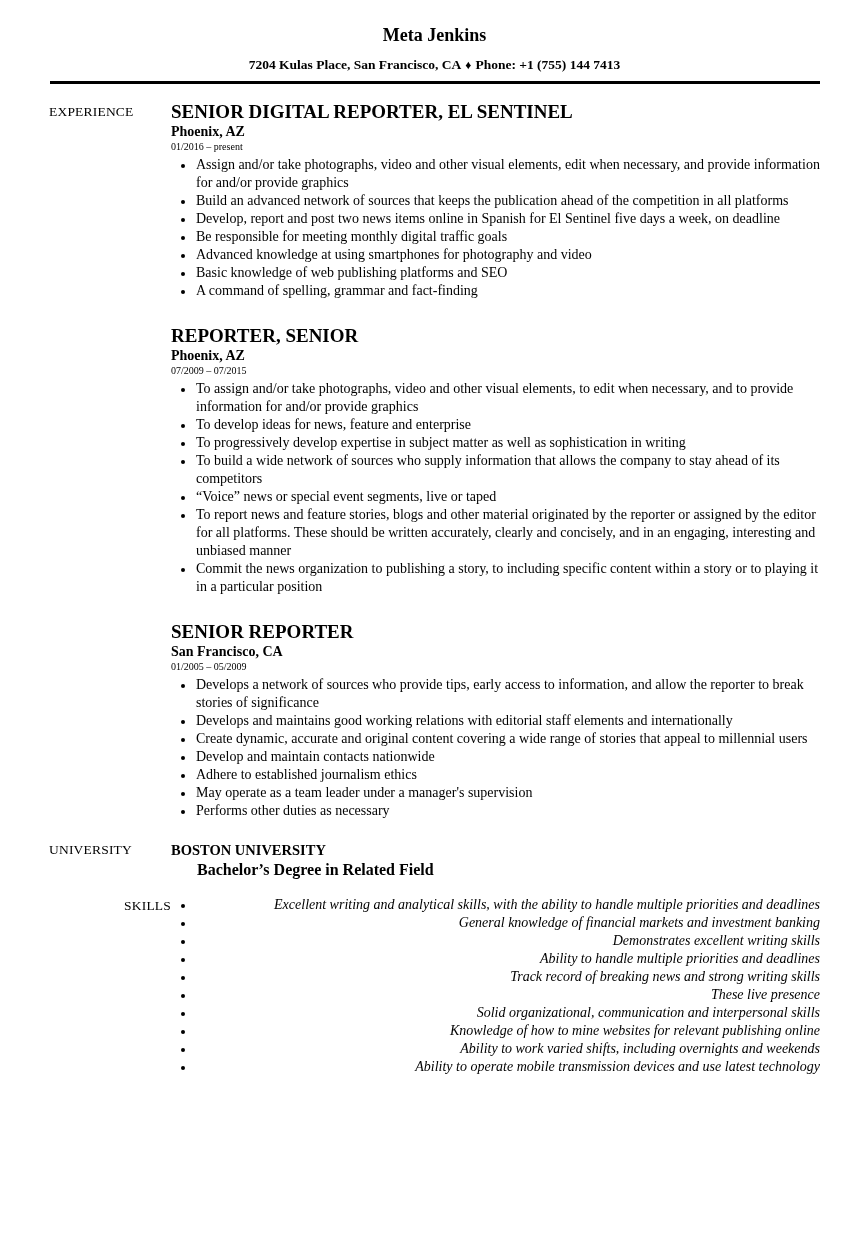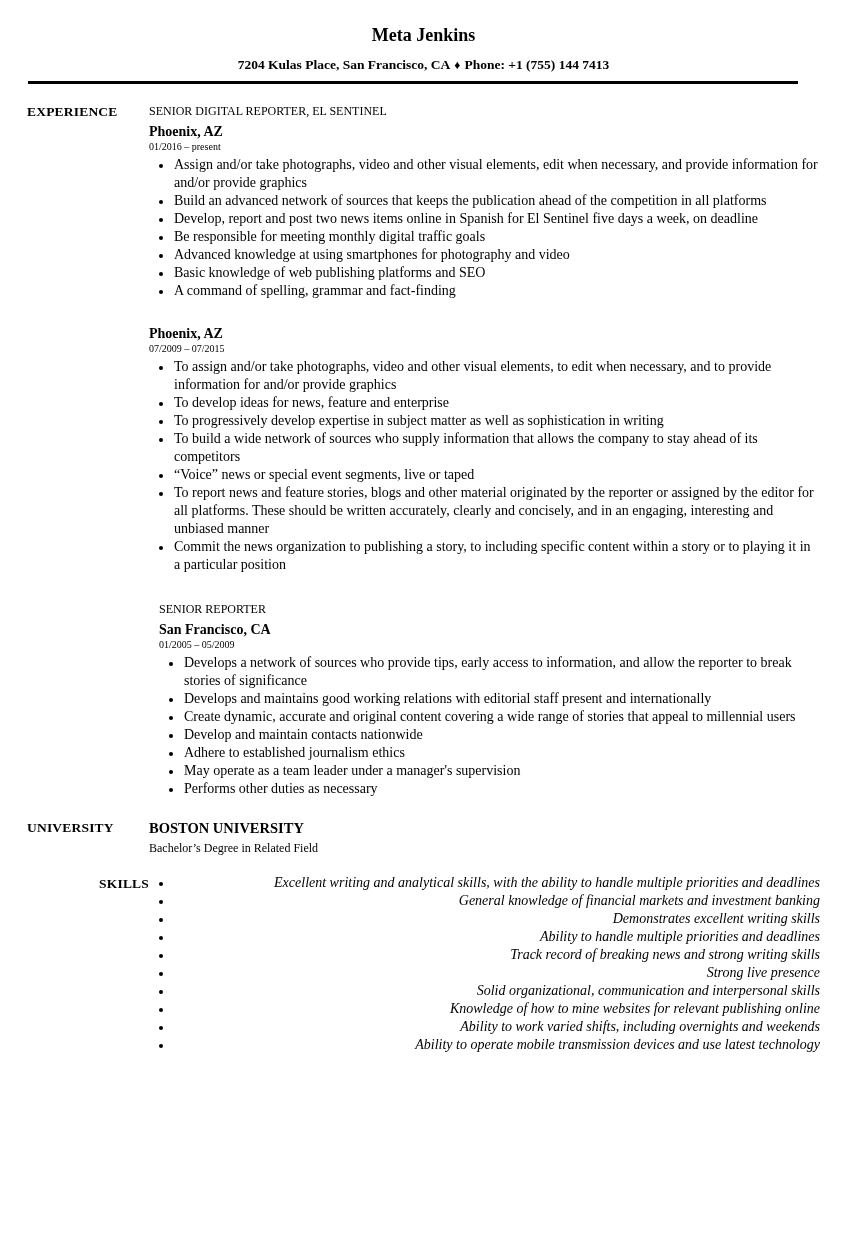--- a/index.html
+++ b/index.html
@@ -9,21 +9,21 @@
   }
   .page {
     position: relative;
     width: 860px;
     height: 1240px;
     background: #ffffff;
     color: #000000;
     font-family: "Liberation Serif", "DejaVu Serif", serif;
     font-size: 14px;
     box-sizing: border-box;
-    padding: 22px 40px 0 27px;
+    padding: 22px 40px 0 49px;
     overflow: hidden;
   }
   
   .resume-header { text-align: center; }
   .person-name {
     margin: 0;
     font-size: 18px;
     line-height: 26px;
     font-weight: bold;
   }
@@ -44,33 +44,33 @@
     border: none;
   }
   
   .resume-main { margin-top: 18px; }
   .section-row {
     display: grid;
     grid-template-columns: 122px 1fr;
     align-items: start;
   }
   .section-label {
-    font-weight: bold;
+    font-weight: normal;
     font-size: 13.5px;
     line-height: 19px;
     letter-spacing: 0.2px;
   }
   .row-education { margin-top: 20px; }
   .row-skills   { margin-top: 16px; text-align: right; }
   
   .job { margin-bottom: 26px; }
-  .job:last-child { margin-bottom: 0; margin-left: 10px; }
+  .job:last-child { margin-bottom: 0; }
   .job-title {
-    font-weight: normal;
-    font-size: 12px;
+    font-weight: bold;
+    font-size: 19px;
     line-height: 19px;
     margin-bottom: 3px;
   }
   .job-location {
     font-weight: bold;
     font-size: 14px;
     line-height: 15px;
   }
   .job-dates {
     font-size: 10px;
@@ -87,23 +87,24 @@
     padding-left: 1px;
   }
   ul.bullet-list li::marker { font-size: 12px; }
   
   .school-name {
     font-weight: bold;
     font-size: 14.5px;
     line-height: 20px;
   }
   .degree {
-    font-weight: normal;
-    font-size: 12px;
+    font-weight: bold;
+    font-size: 16px;
     line-height: 20px;
+    margin-left: 26px;
   }
 </style>
 </head>
 <body>
 
 <div class="page">
 
   <div class="resume-header">
     <h1 class="person-name">Meta Jenkins</h1>
     <div class="contact-line">
@@ -127,40 +128,41 @@
               <li>Build an advanced network of sources that keeps the publication ahead of the competition in all platforms</li>
               <li>Develop, report and post two news items online in Spanish for El Sentinel five days a week, on deadline</li>
               <li>Be responsible for meeting monthly digital traffic goals</li>
               <li>Advanced knowledge at using smartphones for photography and video</li>
               <li>Basic knowledge of web publishing platforms and SEO</li>
               <li>A command of spelling, grammar and fact-finding</li>
             </ul>
         </div>
 
         <div class="job">
+          <div class="job-title">REPORTER, SENIOR</div>
           <div class="job-location">Phoenix, AZ</div>
           <div class="job-dates">07/2009 – 07/2015</div>
           <ul class="bullet-list">
               <li>To assign and/or take photographs, video and other visual elements, to edit when necessary, and to provide information for and/or provide graphics</li>
               <li>To develop ideas for news, feature and enterprise</li>
               <li>To progressively develop expertise in subject matter as well as sophistication in writing</li>
               <li>To build a wide network of sources who supply information that allows the company to stay ahead of its competitors</li>
               <li>“Voice” news or special event segments, live or taped</li>
               <li>To report news and feature stories, blogs and other material originated by the reporter or assigned by the editor for all platforms. These should be written accurately, clearly and concisely, and in an engaging, interesting and unbiased manner</li>
               <li>Commit the news organization to publishing a story, to including specific content within a story or to playing it in a particular position</li>
             </ul>
         </div>
 
         <div class="job">
           <div class="job-title">SENIOR REPORTER</div>
           <div class="job-location">San Francisco, CA</div>
           <div class="job-dates">01/2005 – 05/2009</div>
           <ul class="bullet-list">
               <li>Develops a network of sources who provide tips, early access to information, and allow the reporter to break stories of significance</li>
-              <li>Develops and maintains good working relations with editorial staff present and internationally</li>
+              <li>Develops and maintains good working relations with editorial staff elements and internationally</li>
               <li>Create dynamic, accurate and original content covering a wide range of stories that appeal to millennial users</li>
               <li>Develop and maintain contacts nationwide</li>
               <li>Adhere to established journalism ethics</li>
               <li>May operate as a team leader under a manager's supervision</li>
               <li>Performs other duties as necessary</li>
             </ul>
         </div>
 
       </div>
     </div>
@@ -175,21 +177,21 @@
 
     <div class="section-row row-skills">
       <div class="section-label">SKILLS</div>
       <div>
         <ul class="bullet-list" style="margin-top:0;font-style:italic;">
             <li>Excellent writing and analytical skills, with the ability to handle multiple priorities and deadlines</li>
             <li>General knowledge of financial markets and investment banking</li>
             <li>Demonstrates excellent writing skills</li>
             <li>Ability to handle multiple priorities and deadlines</li>
             <li>Track record of breaking news and strong writing skills</li>
-            <li>Strong live presence</li>
+            <li>These live presence</li>
             <li>Solid organizational, communication and interpersonal skills</li>
             <li>Knowledge of how to mine websites for relevant publishing online</li>
             <li>Ability to work varied shifts, including overnights and weekends</li>
             <li>Ability to operate mobile transmission devices and use latest technology</li>
           </ul>
       </div>
     </div>
 
   </div>
 </div>

